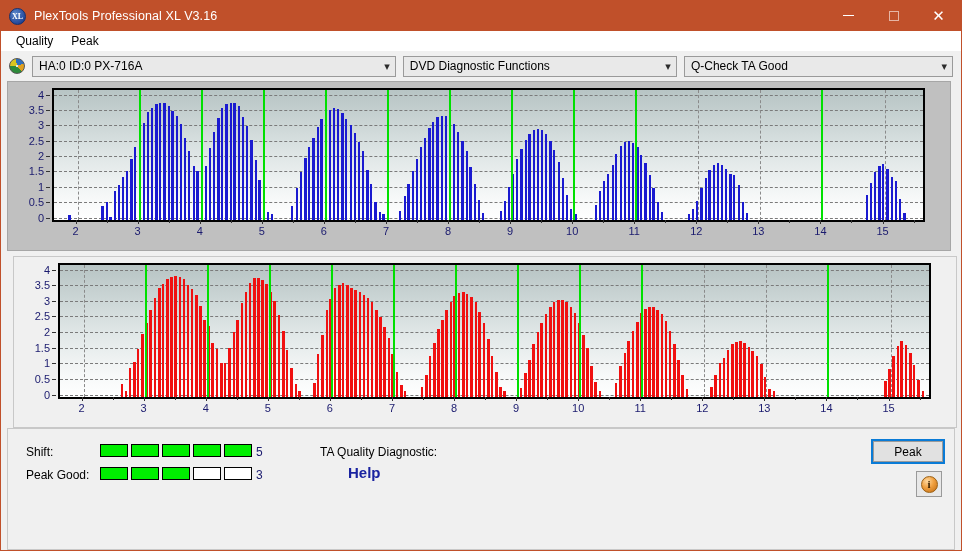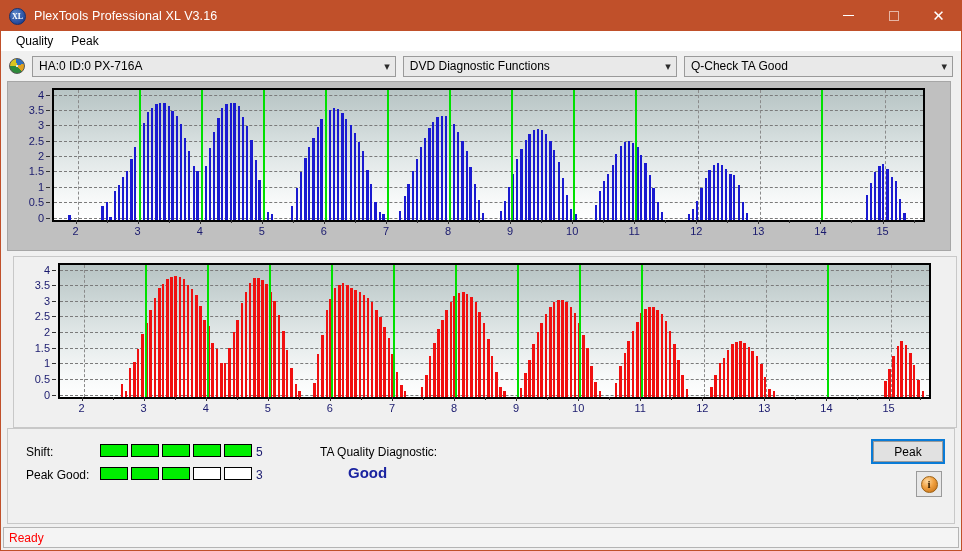--- a/index.html
+++ b/index.html
@@ -809,25 +809,22 @@
     <div class="meter" id="peak-meter" style="left:92px;top:38px;">
         <div class="seg on" style="background: rgb(0, 239, 0);"></div>
         <div class="seg on" style="background: rgb(0, 239, 0);"></div>
         <div class="seg on" style="background: rgb(0, 239, 0);"></div>
         <div class="seg" style="background: rgb(255, 255, 255);"></div>
         <div class="seg" style="background: rgb(255, 255, 255);"></div>
       </div>
     <div class="meter-val" style="left:248px;top:39px;">3</div>
 
     <div class="taq-label" style="left:312px;top:16px;">TA Quality Diagnostic:</div>
-    <div class="taq-value" style="left:340px;top:35px;">Good</div>
+    <div class="taq-value" style="left:340px;top:35px;">Help</div>
 
     <div class="start-btn" style="left:865px;top:12px;">Peak</div>
     <div class="info-btn" style="left:908px;top:42px;">
       <span class="info-circle">i</span>
     </div>
   </div>
 
-  <div class="statusbar">
-    <span class="status-text">Ready</span>
-  </div>
 
 </div>
 
 </body></html>

